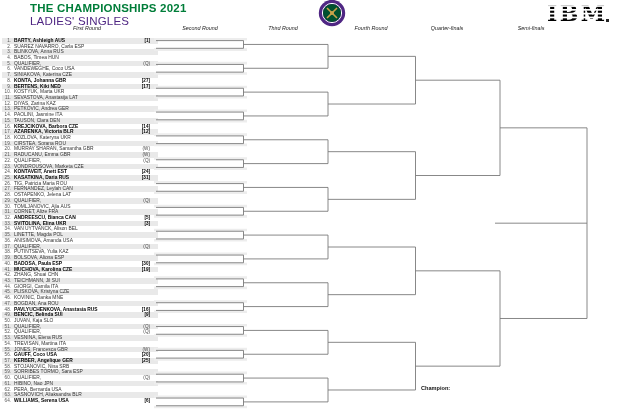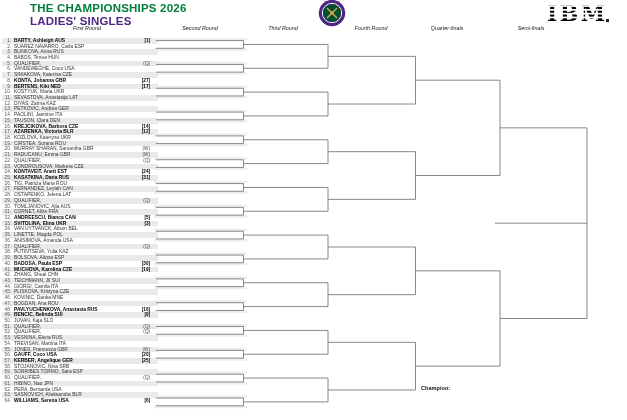--- a/index.html
+++ b/index.html
@@ -3,40 +3,40 @@
 <meta charset="utf-8">
 <style>
   :root{
     --green:#007d39; --purple:#4f2683; --line:#7a7a7a; --stripe:#e9e9e9; --ink:#333;
   }
   html,body{margin:0;padding:0;}
   body{width:627px;height:420px;position:relative;overflow:hidden;background:#fff;
        font-family:"Liberation Sans","DejaVu Sans",sans-serif;-webkit-font-smoothing:antialiased;}
   #sheet{position:absolute;inset:0;}
   .title1{position:absolute;left:30px;top:2px;font-size:11.5px;font-weight:bold;color:var(--green);letter-spacing:.2px;}
-  .title2{position:absolute;left:30px;top:15px;font-size:11.5px;font-weight:bold;color:var(--purple);letter-spacing:.2px;}
+  .title2{position:absolute;left:30px;top:15px;font-size:11.5px;font-weight:normal;color:var(--purple);letter-spacing:.2px;}
   .colhead{position:absolute;top:25px;transform:translateX(-50%);font-size:5.4px;font-style:italic;color:#222;white-space:nowrap;}
   #roundel{position:absolute;left:318px;top:-1px;}
   #ibm{position:absolute;left:547px;top:2px;}
   .prow{position:absolute;left:2px;width:156px;height:5.7px;line-height:5.8px;font-size:4.9px;color:var(--ink);white-space:nowrap;}
   .prow.odd{background:var(--stripe);}
   .pnum{display:inline-block;width:9px;text-align:right;color:#555;font-size:4.6px;vertical-align:top;}
   .pname{position:absolute;left:12px;top:0;}
   .pname.b{font-weight:bold;color:#000;}
   .ptag{position:absolute;right:8px;top:0;font-size:4.6px;color:#444;}
   .ptag.b{font-weight:bold;color:#000;}
   #bracket{position:absolute;left:0;top:0;}
   .champ{position:absolute;left:421px;top:385px;font-size:5.6px;font-weight:bold;color:#111;}
 </style>
 </head>
 <body>
 
 <div id="sheet">
 
-  <div class="title1">THE CHAMPIONSHIPS 2026</div>
+  <div class="title1">THE CHAMPIONSHIPS 2021</div>
   <div class="title2">LADIES' SINGLES</div>
 
   <svg id="roundel" width="28" height="29" viewBox="0 0 28 29">
     <circle cx="14" cy="14" r="13.2" fill="#4f2683"></circle>
     <circle cx="14" cy="14" r="9.6" fill="none" stroke="#ffffff" stroke-width="1"></circle>
     <circle cx="14" cy="14" r="9" fill="#00502f"></circle>
     <path d="M9 9 L19 19 M19 9 L9 19" stroke="#c8a24b" stroke-width="1.6" fill="none"></path>
     <circle cx="14" cy="14" r="2" fill="#c8a24b"></circle>
   </svg>
 

